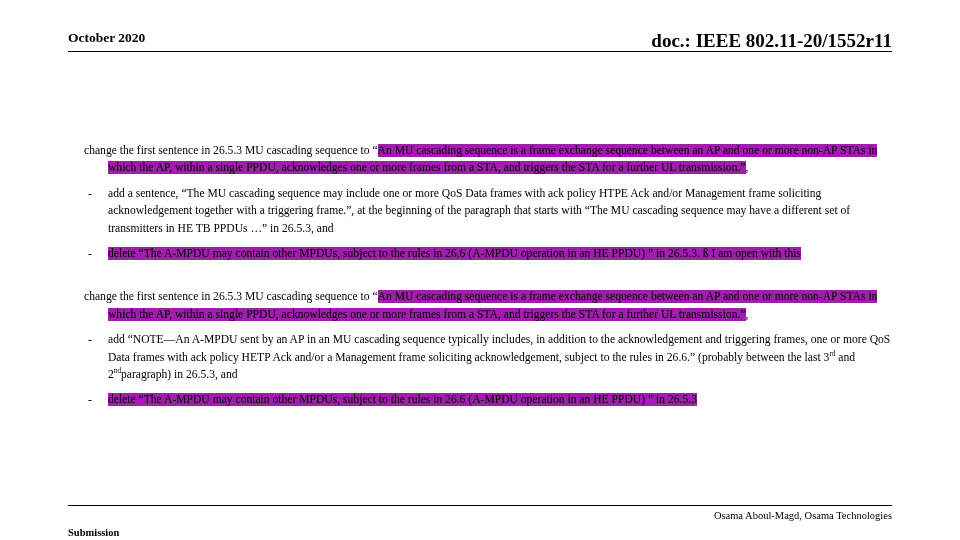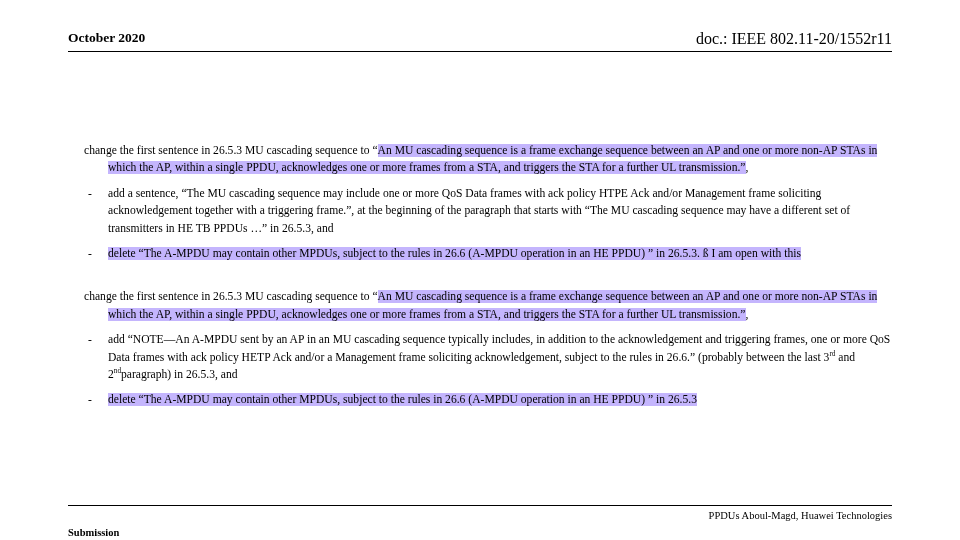--- a/index.html
+++ b/index.html
@@ -35,22 +35,22 @@
     left: 0;
     top: 0;
     font-size: 13.5px;
     font-weight: bold;
     white-space: nowrap;
   }
   .hdr-right {
     position: absolute;
     right: 0;
     top: 0;
-    font-size: 16px;
-    font-weight: normal;
+    font-size: 19px;
+    font-weight: bold;
     white-space: nowrap;
   }
   .hdr-rule {
     position: absolute;
     left: 68px;
     top: 51px;
     width: 824px;
     height: 0;
     border-top: 1.6px solid #000000;
   }
@@ -96,21 +96,21 @@
   .bullet-dash {
     position: absolute;
     left: 20px;
     top: 0;
     width: 12px;
     font-size: 11.6px;
     line-height: 17.4px;
   }
 
   .hl {
-    background-color: #c4b5fd;
+    background-color: #a21caf;
   }
   sup {
     font-size: 0.62em;
     vertical-align: super;
     line-height: 0;
   }
 
   .gap-small { height: 8px; }
   .gap-block { height: 26px; }
 
@@ -187,16 +187,16 @@
 
     <div class="gap-small"></div>
 
     <div class="para para-bullet"><span class="bullet-dash">-</span><span class="hl">delete “The A-MPDU may contain other MPDUs, subject to the rules in 26.6 (A-MPDU operation in an HE PPDU) ” in 26.5.3</span></div>
 
   </div>
 
   <div class="ftr-rule"></div>
   <div class="ftr">
     <div class="ftr-left">Submission</div>
-    <div class="ftr-right">PPDUs Aboul-Magd, Huawei Technologies</div>
+    <div class="ftr-right">Osama Aboul-Magd, Osama Technologies</div>
   </div>
 
 </div>
 
 </body></html>

